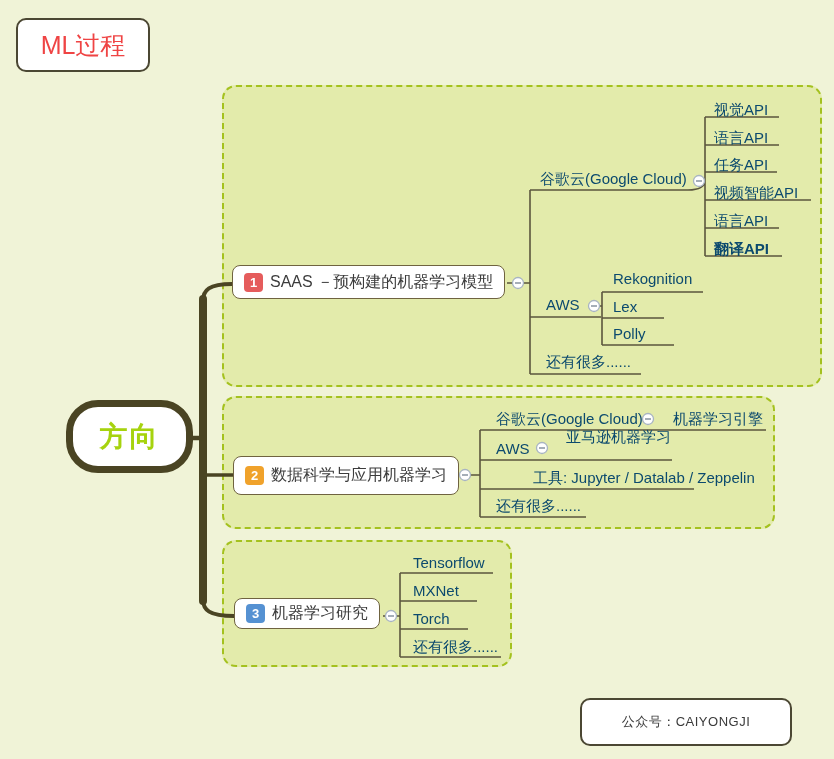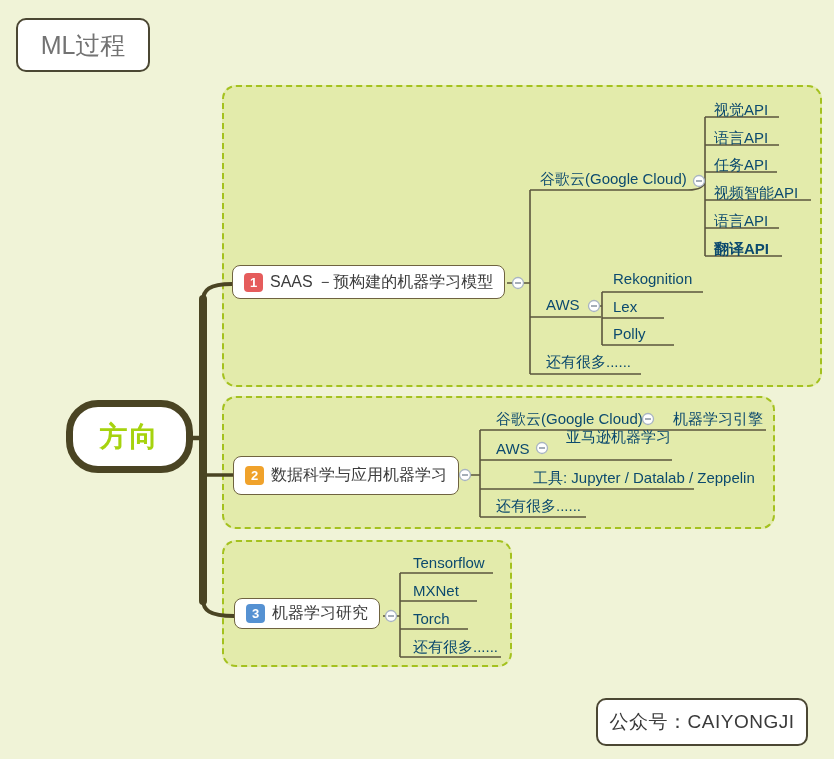--- a/index.html
+++ b/index.html
@@ -23,22 +23,22 @@
   svg.links{position:absolute;left:0;top:0;z-index:1;}
   
   .frame{
     position:absolute;
     background:#ffffff;
     border:2.5px solid #4b4733;
     border-radius:10px;
     display:flex;align-items:center;justify-content:center;
     z-index:2;
   }
-  .title-box{left:16px;top:18px;width:130px;height:50px;font-size:25px;color:#737373;}
-  .watermark-box{left:596px;top:698px;width:208px;height:44px;font-size:19px;color:#3a3a3a;letter-spacing:.5px;}
+  .title-box{left:16px;top:18px;width:130px;height:50px;font-size:25px;color:#ef4444;}
+  .watermark-box{left:580px;top:698px;width:208px;height:44px;font-size:13px;color:#3a3a3a;letter-spacing:.5px;}
   
   .root{
     position:absolute;left:66px;top:400px;width:127px;height:73px;
     background:#fff;border:7px solid #4a4423;border-radius:32px;
     display:flex;align-items:center;justify-content:center;
     font-size:28px;font-weight:bold;color:#a6d30e;
     box-sizing:border-box;z-index:2;letter-spacing:2px;
   }
   
   .node{

